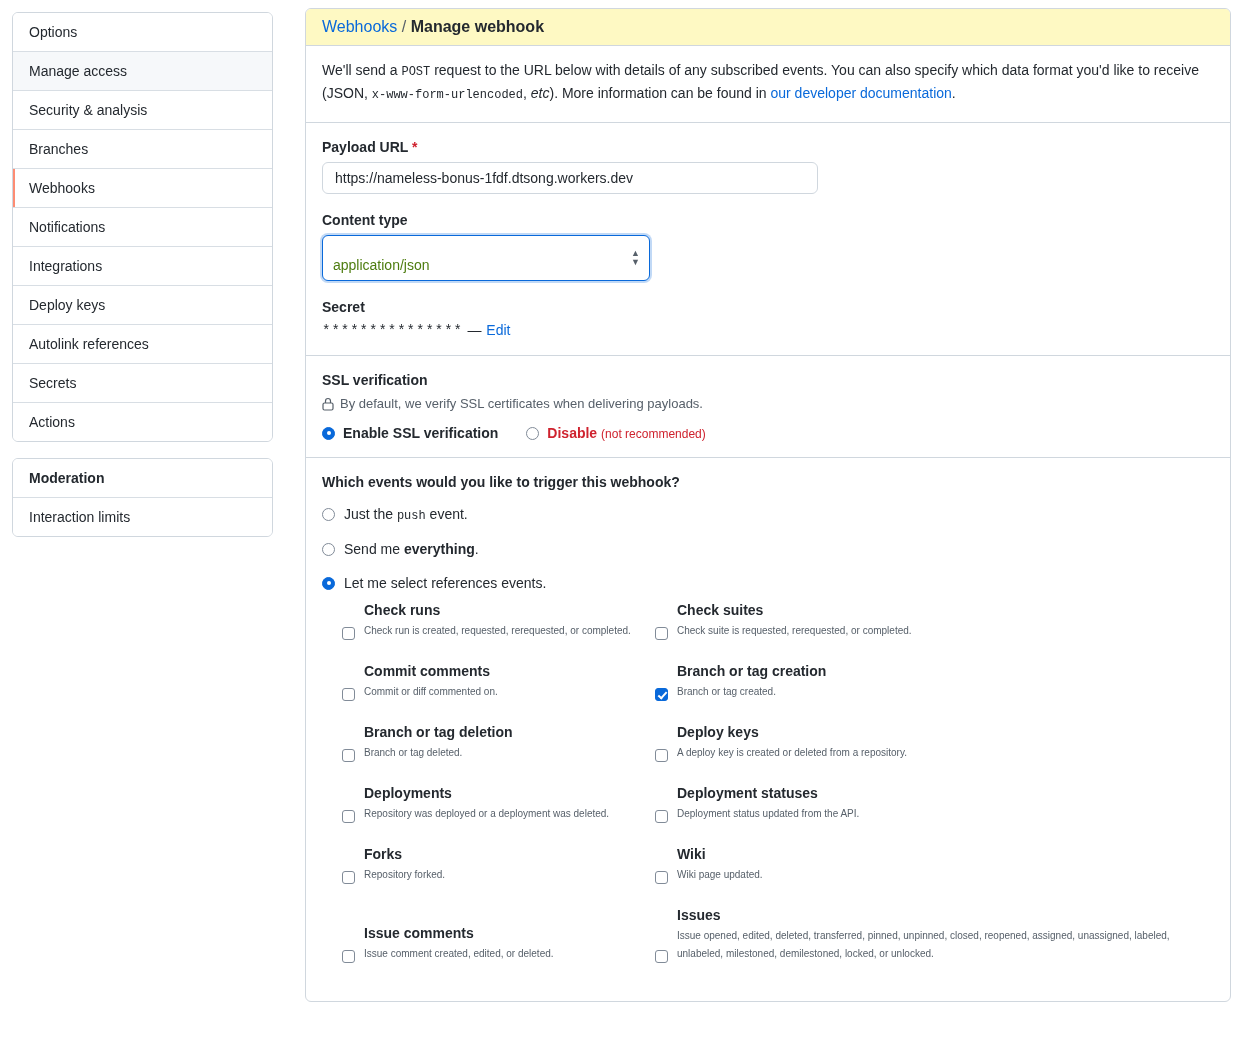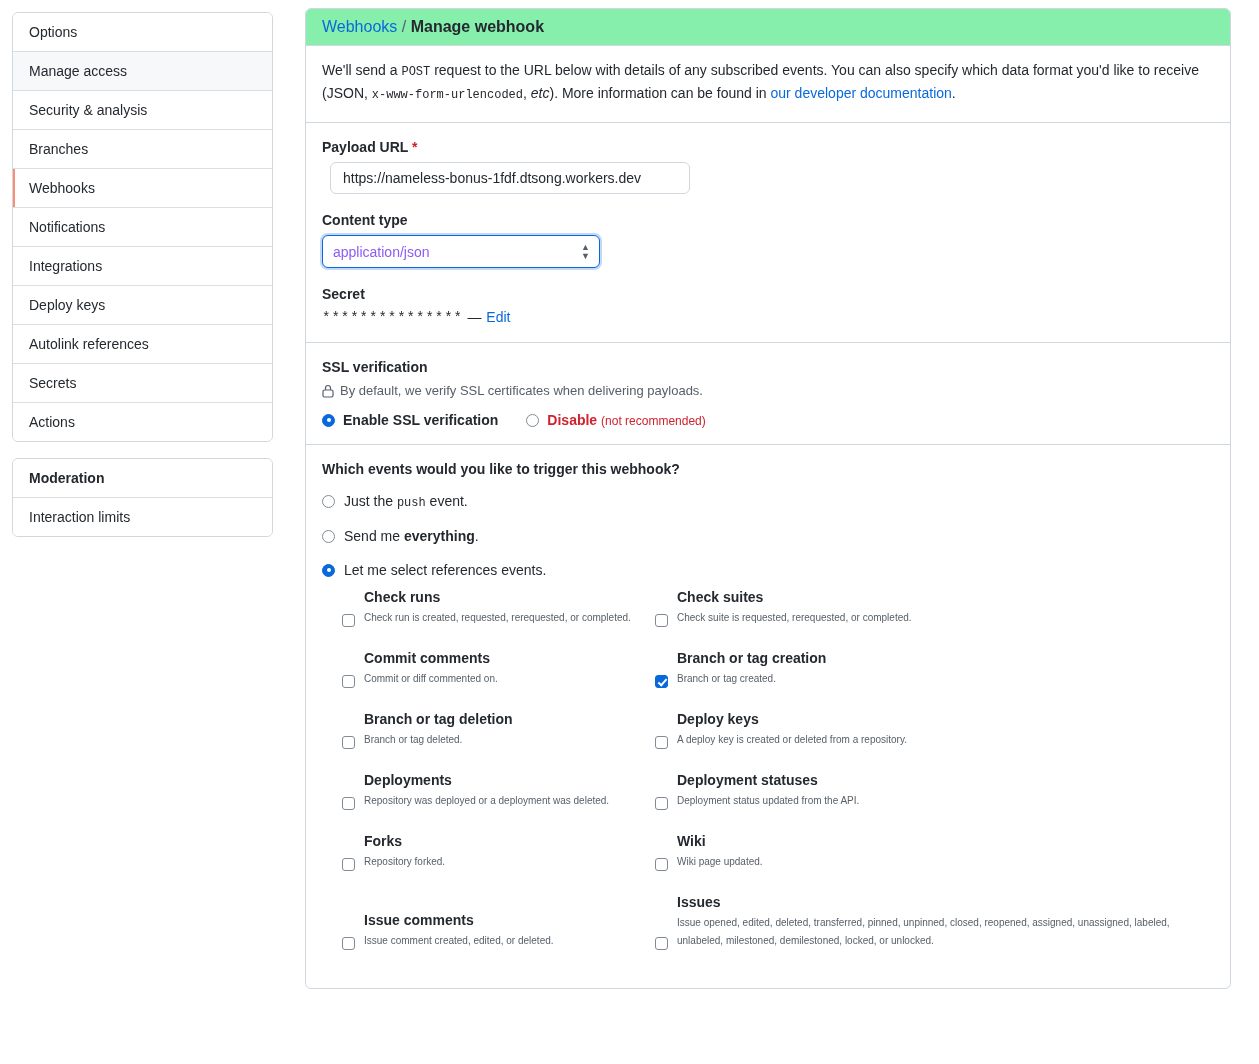--- a/index.html
+++ b/index.html
@@ -75,21 +75,21 @@
   .main {
     flex: 1 1 auto;
     margin-left: 32px;
     margin-right: 28px;
     border: 1px solid #d0d7de;
     border-radius: 6px;
     background: #fff;
     overflow: hidden;
   }
   .bc {
-    background: #86efac;
+    background: #fef9c3;
     border-bottom: 1px solid #d0d7de;
     padding: 9px 16px;
     font-size: 16px;
     color: #24292f;
   }
   .bc .muted { color: #0969da; }
   .bc .sep { color: #57606a; }
   .bc strong { font-weight: bold; }
 
   .intro {
@@ -113,48 +113,47 @@
 
   .flabel {
     font-weight: bold;
     font-size: 14px;
     display: block;
     margin-bottom: 7px;
   }
   .req { color: #cf222e; font-weight: bold; }
 
   input.text {
-    width: 360px;
+    width: 496px;
     padding: 5px 12px;
     font-size: 14px;
     line-height: 20px;
     border: 1px solid #d0d7de;
     border-radius: 6px;
     color: #24292f;
     background: #fff;
     font-family: "Liberation Sans", sans-serif;
     box-sizing: border-box;
-    margin-left: 8px;
   }
   .selwrap {
     display: inline-block;
     position: relative;
   }
   select.sel {
     -webkit-appearance: none;
     appearance: none;
-    width: 278px;
-    padding: 6px 30px 5px 10px;
+    width: 328px;
+    padding: 19px 30px 5px 10px;
     font-size: 14px;
     line-height: 20px;
     border: 1px solid #0969da;
     box-shadow: 0 0 0 2px rgba(9,105,218,0.25);
     border-radius: 6px;
     background: #fff;
-    color: #8b5cf6;
+    color: #4d7c0f;
     font-family: "Liberation Sans", sans-serif;
     box-sizing: border-box;
   }
   .sel-arrows {
     position: absolute;
     right: 10px;
     top: 50%;
     transform: translateY(-50%);
     pointer-events: none;
     font-size: 9px;

